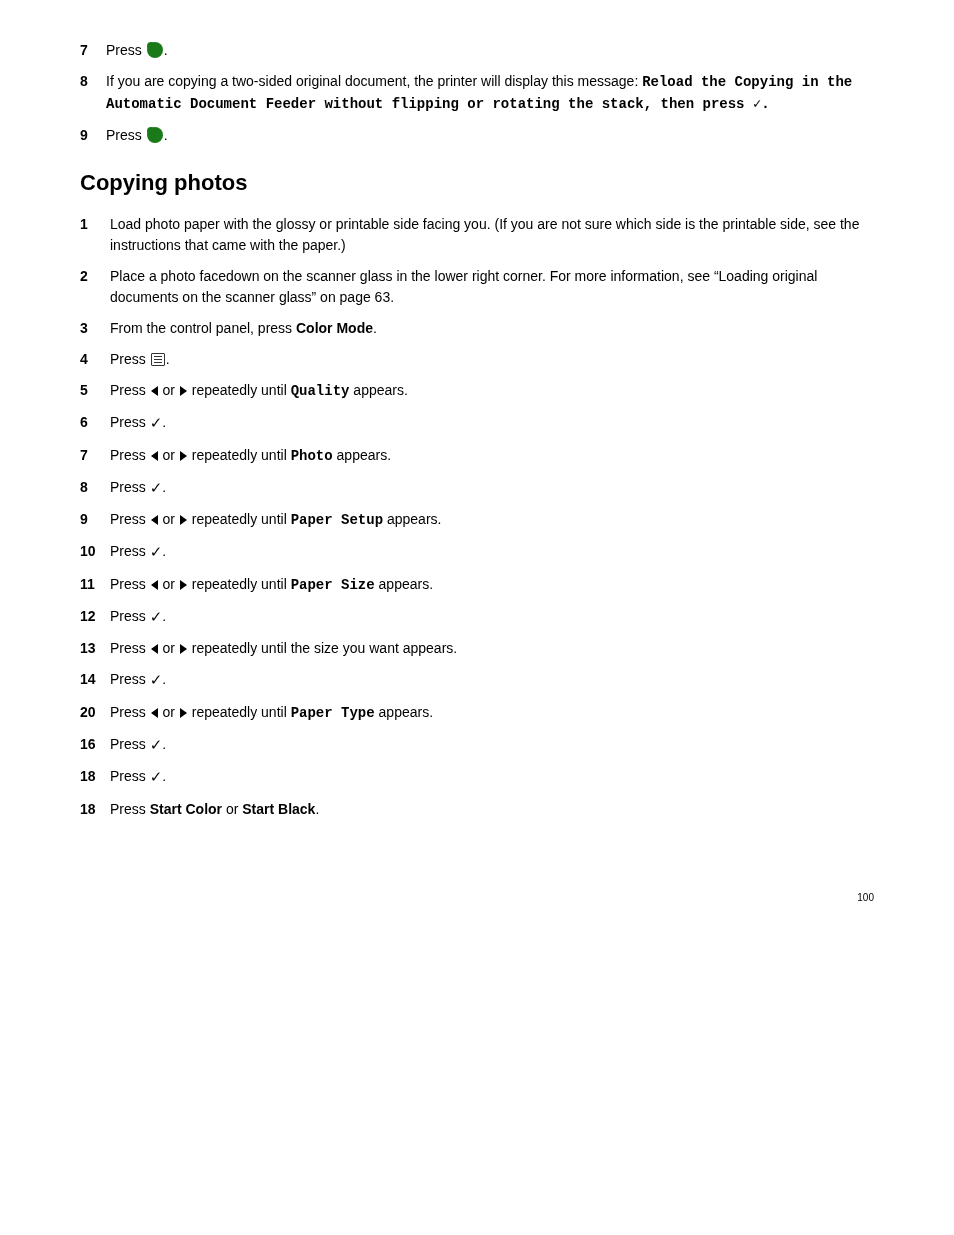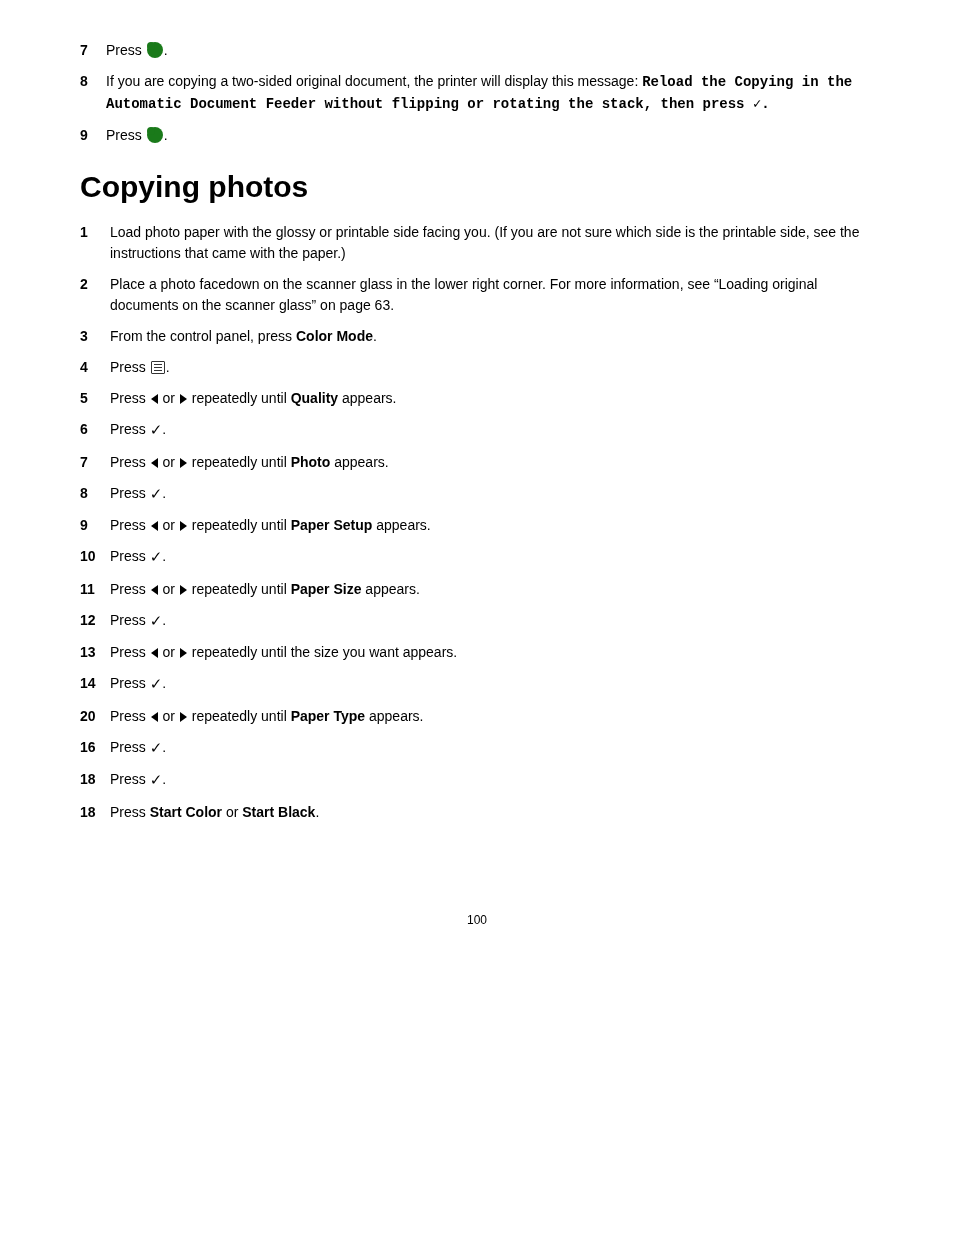--- a/index.html
+++ b/index.html
@@ -105,21 +105,21 @@
       height: 0;
       border-top: 5px solid transparent;
       border-bottom: 5px solid transparent;
       border-left: 7px solid #000;
       vertical-align: middle;
       margin: 0 1px;
     }
 
     
     .section-heading {
-      font-size: 30px;
+      font-size: 22px;
       font-weight: bold;
       margin-top: 10px;
       margin-bottom: 18px;
       border-top: none;
     }
 
     
     .main-steps {
       list-style: none;
     }
@@ -128,36 +128,36 @@
       margin-bottom: 10px;
       line-height: 1.5;
     }
     .main-steps .step-num {
       font-weight: bold;
       min-width: 30px;
       flex-shrink: 0;
     }
 
     code, .mono {
-      font-family: Liberation Sans, sans-serif;
+      font-family: Liberation Mono, monospace;
       font-weight: bold;
       margin-top: 43px;
     }
 
     
     .reload-msg {
       font-family: 'Courier New', Courier, monospace;
       font-weight: bold;
     }
 
     
     .page-number {
-      text-align: center;
-      margin-top: 90px;
-      font-size: 12px;
+      text-align: right;
+      margin-top: 72px;
+      font-size: 10px;
     }
   </style>
 </head>
 <body>
 
 <div class="page-content">
 
   <ul class="step-list">
 
     <li>

